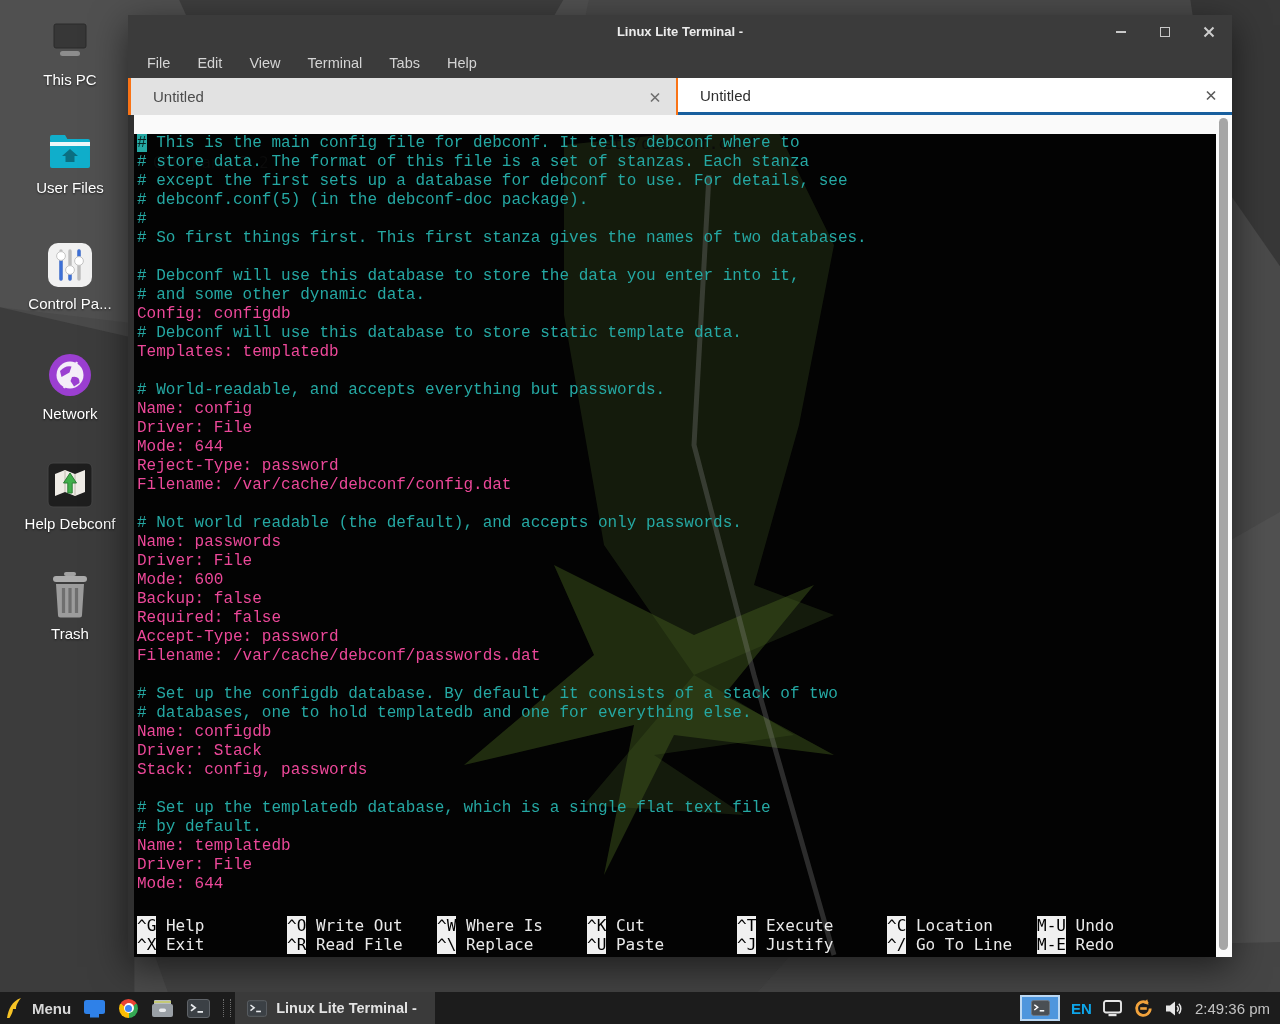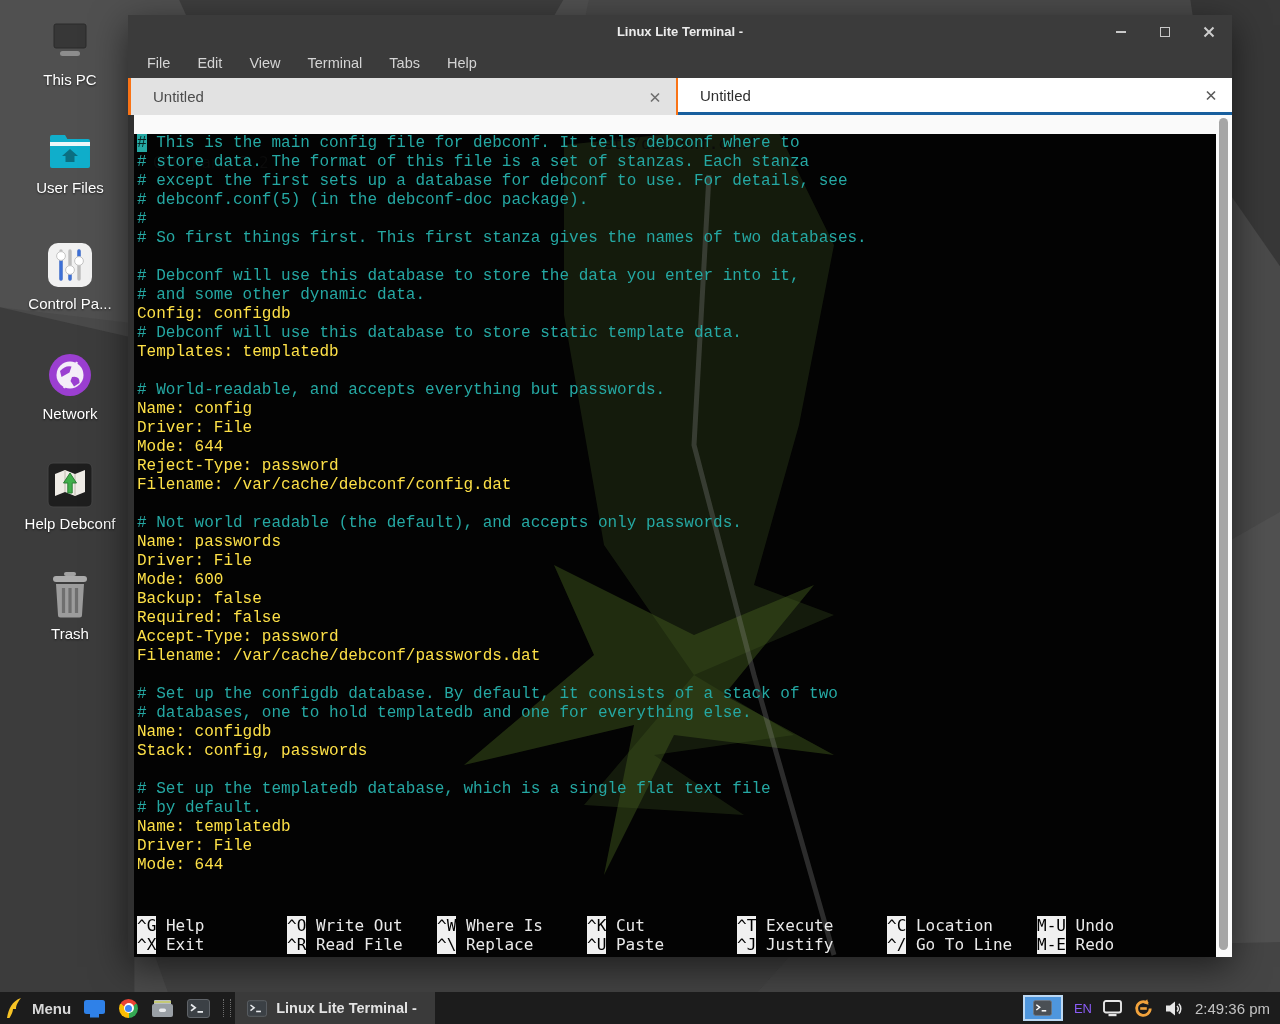--- a/index.html
+++ b/index.html
@@ -53,21 +53,21 @@
   .term-black{position:absolute;left:6px;right:16px;top:0;bottom:0;background:#030303;
               overflow:hidden;}
   .watermark{position:absolute;inset:0;pointer-events:none;}
   .nano-header{position:relative;height:19px;background:#fafafa;color:#0b0b0b;
                font-size:16px;line-height:19px;white-space:pre;}
   .nano-header .np{position:absolute;left:0;right:0;text-align:center;}
   .nano-header .nv{position:absolute;left:19px;text-align:right;}
   .term-lines{position:relative;padding-left:3px;font-family:Liberation Mono, monospace;}
   .t-line{height:19px;line-height:19px;font-size:16px;white-space:pre;}
   .t-line.cm{color:#25a8a3;}
-  .t-line.pl{color:#fde047;}
+  .t-line.pl{color:#ec4899;}
   .cursor{background:#25a8a3;color:#06211f;}
   .sc-bar{position:absolute;left:3px;right:0;bottom:3px;}
   .sc-row{display:flex;height:19px;line-height:19px;font-size:16px;white-space:pre;}
   .sc-cell{flex:0 0 150px;overflow:hidden;}
   .sc-cell:last-child{flex:1 0 auto;}
   .sc-key{background:#f0f0f0;color:#000;}
   .sc-lbl{color:#eaeaea;}
   .vscroll{position:absolute;right:0;top:0;bottom:0;width:16px;background:#fbfbfb;}
   .vthumb{position:absolute;left:3px;width:9px;top:3px;bottom:7px;background:#a6a6a6;
           border-radius:5px;cursor:pointer;}
@@ -87,21 +87,21 @@
      display:flex;align-items:center;justify-content:center;}
   .chrome .cb{width:7px;height:7px;border-radius:50%;background:#4285f4;}
   .tb-sep{width:6px;height:18px;margin-right:4px;
      border-left:1px dotted #6e6e6e;border-right:1px dotted #6e6e6e;cursor:default;}
   .win-button{display:flex;align-items:center;gap:9px;height:32px;background:#3a3a3a;
      padding:0 12px;min-width:176px;color:#e2e2e2;font-size:14.5px;font-weight:600;
      cursor:pointer;}
   .tray{margin-left:auto;display:flex;align-items:center;gap:11px;padding-right:10px;}
   .tray-term{width:40px;height:26px;background:#4e96dd;border:2px solid #bcd8f2;
      display:flex;align-items:center;justify-content:center;box-sizing:border-box;cursor:pointer;}
-  .lang{color:#8b5cf6;font-weight:normal;font-size:13px;cursor:pointer;}
+  .lang{color:#0ea5e9;font-weight:bold;font-size:15px;cursor:pointer;}
   .clock{color:#c2c2c2;font-size:15px;cursor:pointer;}
 </style>
 </head>
 <body>
 
 <div id="stage">
 
   <div class="facet f1"></div>
   <div class="facet f2"></div>
   <div class="facet f3"></div>
@@ -265,20 +265,21 @@
             <div class="t-line pl">Driver: File</div>
             <div class="t-line pl">Mode: 600</div>
             <div class="t-line pl">Backup: false</div>
             <div class="t-line pl">Required: false</div>
             <div class="t-line pl">Accept-Type: password</div>
             <div class="t-line pl">Filename: /var/cache/debconf/passwords.dat</div>
             <div class="t-line pl" style="visibility: hidden;">&nbsp;</div>
             <div class="t-line cm"># Set up the configdb database. By default, it consists of a stack of two</div>
             <div class="t-line cm"># databases, one to hold templatedb and one for everything else.</div>
             <div class="t-line pl">Name: configdb</div>
+            <div class="t-line pl">Driver: Stack</div>
             <div class="t-line pl">Stack: config, passwords</div>
             <div class="t-line pl" style="visibility: hidden;">&nbsp;</div>
             <div class="t-line cm"># Set up the templatedb database, which is a single flat text file</div>
             <div class="t-line cm"># by default.</div>
             <div class="t-line pl">Name: templatedb</div>
             <div class="t-line pl">Driver: File</div>
             <div class="t-line pl">Mode: 644</div>
           </div>
 
         <div class="sc-bar">

